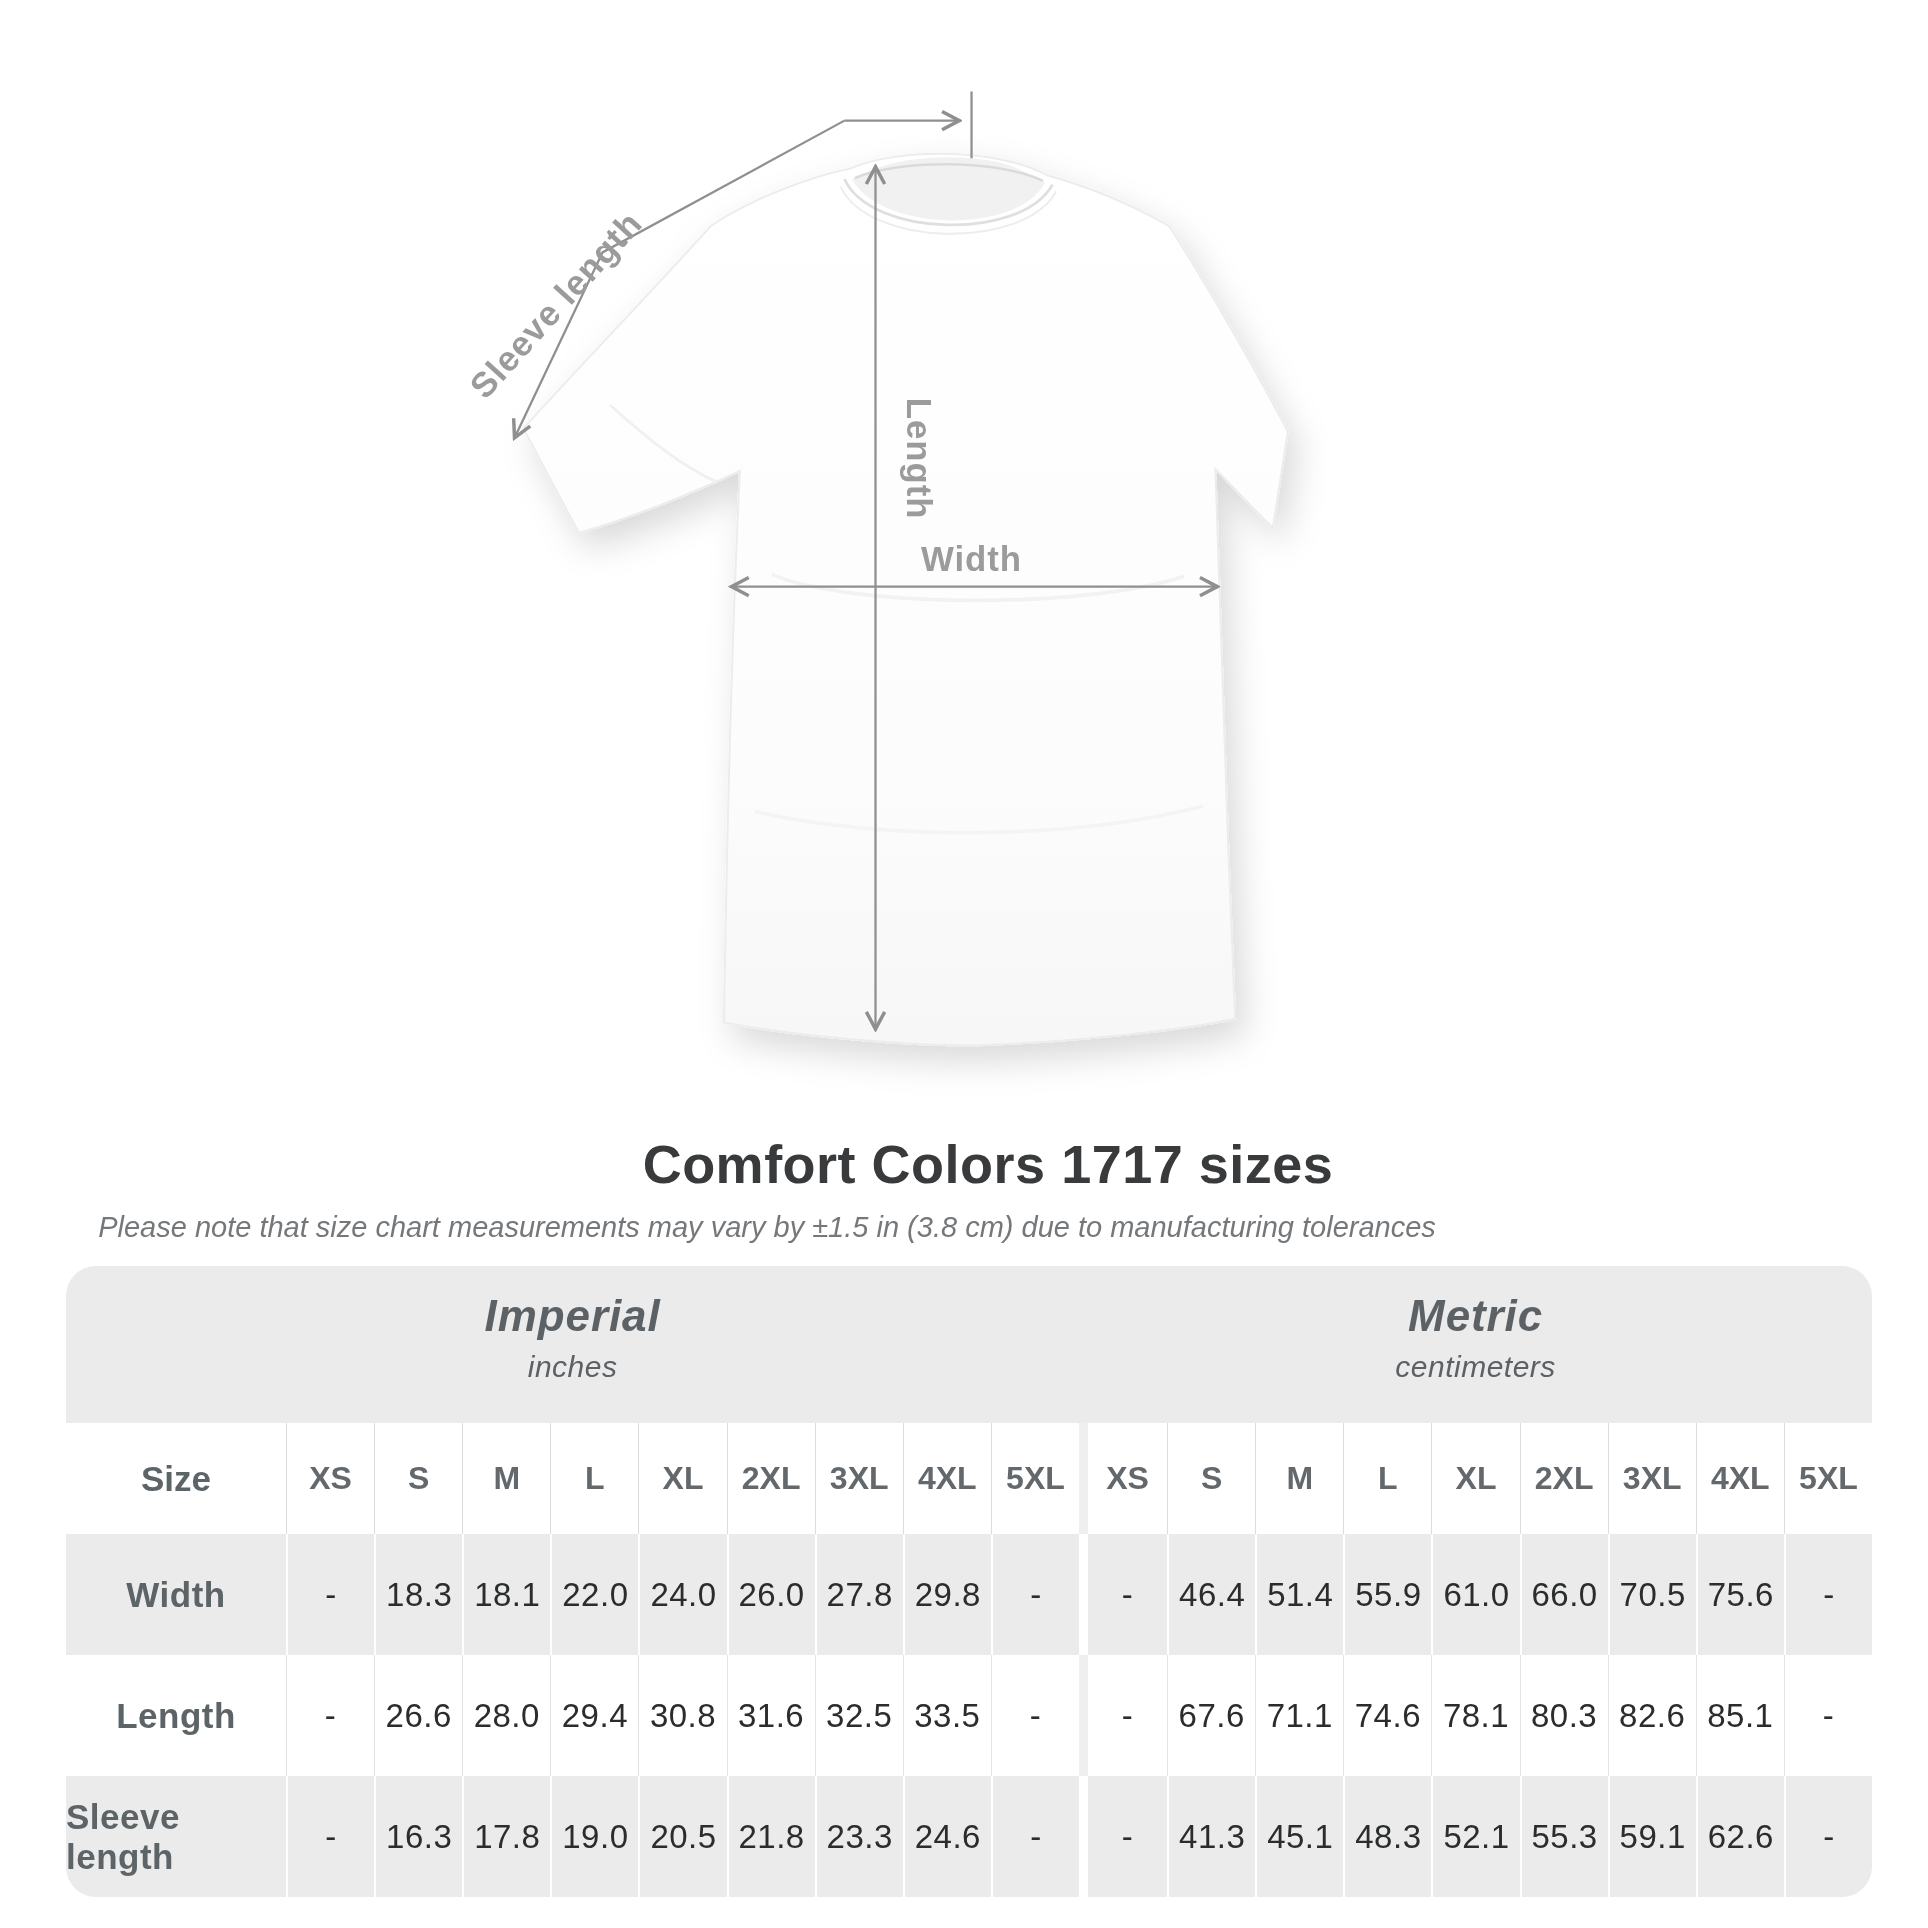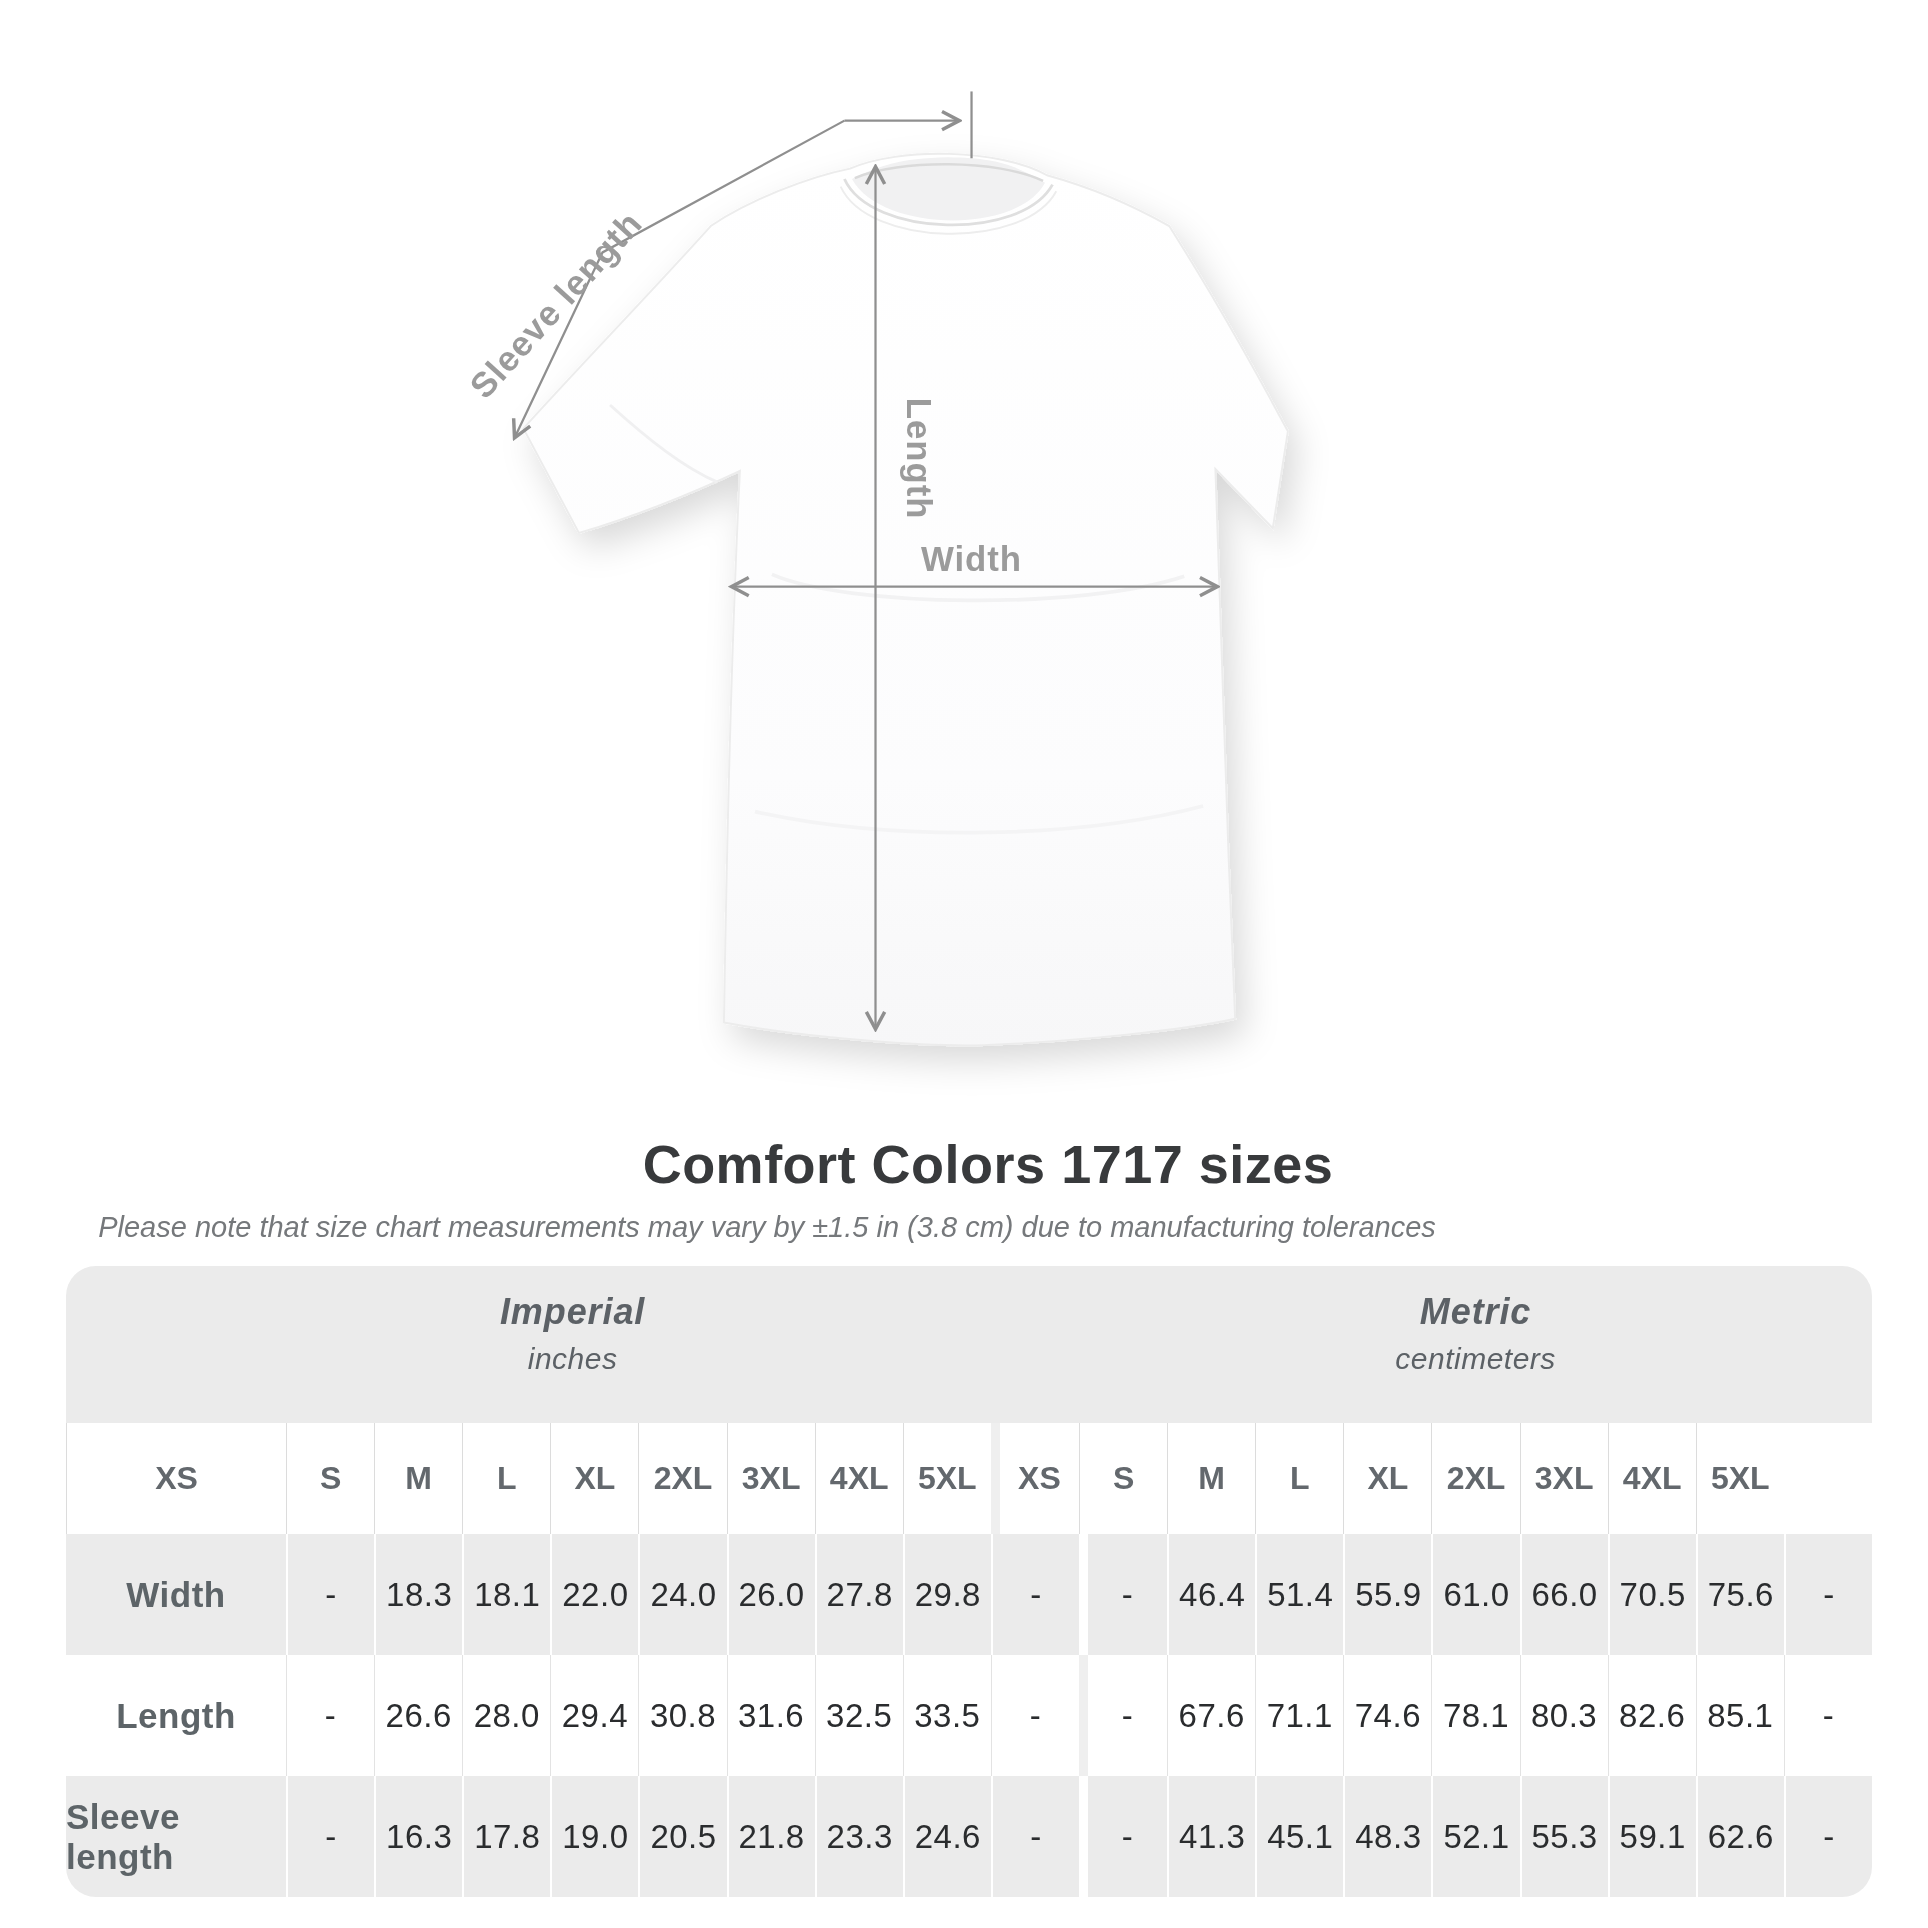--- a/index.html
+++ b/index.html
@@ -14,21 +14,21 @@
     font-size:54px;font-weight:bold;color:#383a3c;letter-spacing:0.5px;padding-left:24px;}
   .chart-subtitle{position:absolute;top:1211px;left:0;width:1534px;margin:0;text-align:center;
     font-style:italic;font-size:29px;color:#75787b;}
 
   
   .size-table{position:absolute;left:66px;top:1266px;width:1806px;}
   .band{position:relative;height:157px;background:#ebebeb;border-radius:30px 30px 0 0;}
   .unit-group{position:absolute;top:24.5px;transform:translateX(-50%);text-align:center;color:#5c6166;}
   .unit-group.imperial{left:28.05%;}
   .unit-group.metric{left:78.05%;}
-  .unit-label{font-size:36px;font-weight:bold;font-style:italic;letter-spacing:0.9px;text-align:center;}
+  .unit-label{font-size:44px;font-weight:bold;font-style:italic;letter-spacing:0.9px;text-align:center;}
   .unit-sub{font-size:30px;font-style:italic;margin-top:9.4px;letter-spacing:0.5px;}
 
   .row{display:grid;grid-template-columns:220px repeat(18,1fr);}
   .cell{display:flex;align-items:center;justify-content:center;min-width:0;}
   .header-row{height:111px;background:#fff;}
   .header-row .cell{font-weight:bold;font-size:32px;color:#63686d;border-left:1.9px solid #dcdcdc;}
   .header-row .cell.label-cell{border-left:none;font-size:35px;color:#5d6468;}
   .header-row .cell.mstart{border-left:9.4px solid #efefef;}
 
   .data-row{height:121px;}
@@ -114,20 +114,21 @@
         <div class="unit-label">Imperial</div>
         <div class="unit-sub">inches</div>
       </div>
       <div class="unit-group metric">
         <div class="unit-label">Metric</div>
         <div class="unit-sub">centimeters</div>
       </div>
     </div>
 
     <div class="row header-row">
+      <div class="cell label-cell">Size</div>
       <div class="cell">XS</div>
       <div class="cell">S</div>
       <div class="cell">M</div>
       <div class="cell">L</div>
       <div class="cell">XL</div>
       <div class="cell">2XL</div>
       <div class="cell">3XL</div>
       <div class="cell">4XL</div>
       <div class="cell">5XL</div>
       <div class="cell mstart">XS</div>

